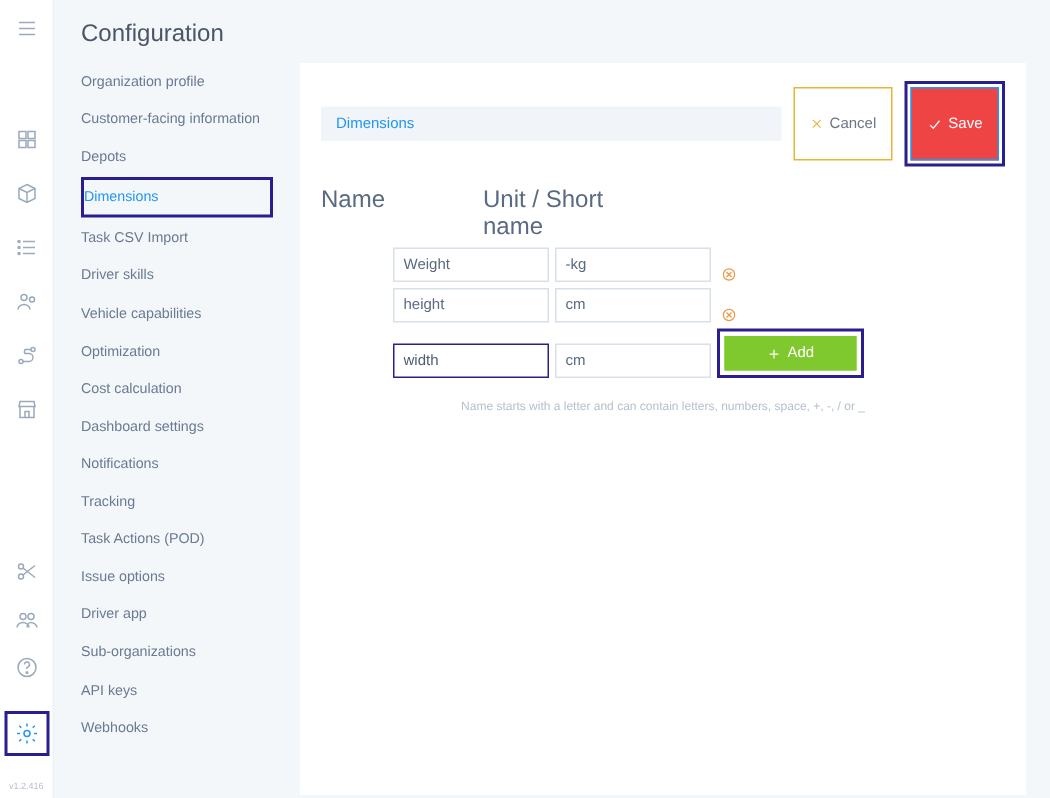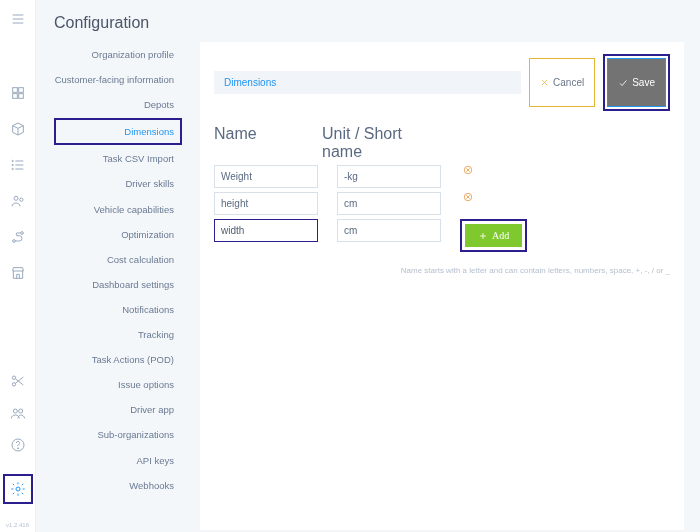--- a/index.html
+++ b/index.html
@@ -17,48 +17,48 @@
   .gear-wrap .rail-icon svg { stroke:#2196f3; }
   .ver { font-size:6px; color:#b7c1cf; margin-top:4px; text-align:center;}
 
   
   .main { flex:1; padding: 14px 16px 0 18px; overflow:hidden; }
   .title { font-size: 16px; color:#4a5568; font-weight:400; margin-bottom:10px; }
   .cols { display:flex; gap:18px; height: calc(100% - 30px); }
 
   
   .settings-nav { width: 128px; display:flex; flex-direction:column; }
-  .settings-nav .item { font-size:9.5px; color:#697a92; text-align:right; padding:4px 8px 4px 0; line-height:1.8; cursor:pointer; }
+  .settings-nav .item { font-size:9.5px; color:#697a92; padding:4px 8px 4px 0; line-height:1.8; cursor:pointer; }
   .settings-nav .item.active { color:#2196f3; border:2px solid #2a1e8f; padding:3px 6px 3px 0; margin:1px 0;}
 
   
   .panel { flex:1; background:#fff; min-height:300px; padding:12px 14px 20px; position:relative; }
   .panel-head { display:flex; align-items:center; gap:8px; margin-bottom:14px; }
   .crumb { flex:1; background:#f1f4f8; color:#2196f3; font-size:10px; padding:6px 10px; }
   .btn { font-size:10px; padding:18px 10px; border:1px solid #e5b635; background:#fff; color:#6b7687; display:inline-flex; align-items:center; gap:4px; cursor:pointer; }
   .btn.cancel svg { width:9px; height:9px; stroke:#e5b635; fill:none; stroke-width:2;}
   .save-wrap { border:2px solid #2a1e8f; padding:2px; }
-  .btn.save { background:#737373; border:1px solid #2196f3; color:#fff; }
+  .btn.save { background:#ef4444; border:1px solid #2196f3; color:#fff; }
   .btn.save svg { width:10px; height:10px; stroke:#fff; fill:none; stroke-width:2;}
 
   .headers { display:flex; font-size:16px; color:#5a6a82; margin-bottom:4px; }
   .col1 { width:108px; }
   .col2 { width:108px; }
-  .row { display:flex; align-items:flex-start; gap:19px; margin-bottom:4px; }
+  .row { display:flex; align-items:flex-end; gap:4px; margin-bottom:4px;margin-left:48px; }
   .row input { font-size:10px; color:#5b6a80; padding:5px 6px; border:1px solid #d8e0ea; background:#fff; width:104px; }
   .del { width:16px; color:#e89a48; display:flex; align-items:center; justify-content:center; cursor:pointer;}
   .del svg { width:10px; height:10px; stroke:#e89a48; fill:none; stroke-width:2;}
 
   .add-label { font-size:9.5px; color:#5a6a82; margin:10px 0 6px; }
   .add-highlight .row input.name-in { border:1.5px solid #2a1e8f; color:#4f5d72;}
   .add-btn-wrap { border:2px solid #2a1e8f; padding:3px; display:inline-block;}
-  .btn.add { background:#7fc92e; border:1px solid #7fc92e; color:#fff; padding:5px 12px;font-family:Liberation Serif, serif;}
+  .btn.add { background:#7fc92e; border:1px solid #7fc92e; color:#fff; padding:5px 27px;}
   .btn.add svg { width:10px; height:10px; stroke:#fff; fill:none; stroke-width:2;}
 
-  .hint { font-size:8px; color:#b5c0cf; text-align:right; margin-top:14px; }
+  .hint { font-size:8px; color:#b5c0cf; text-align:center; margin-top:14px; }
 </style>
 </head>
 <body>
 
 <div class="rail">
   <div class="rail-top">
     <div class="rail-icon">
         <svg viewBox="0 0 24 24">
           <line x1="4" y1="6" x2="20" y2="6"></line>
           <line x1="4" y1="12" x2="20" y2="12"></line>

